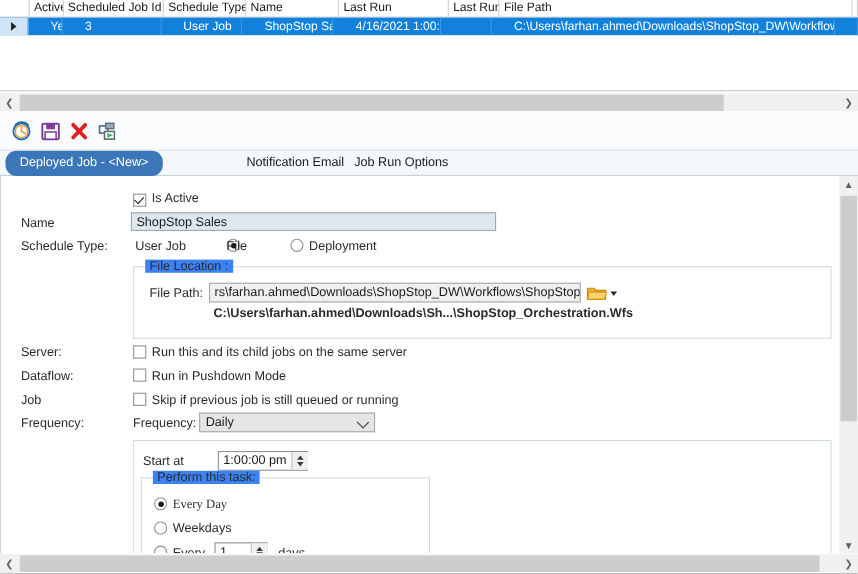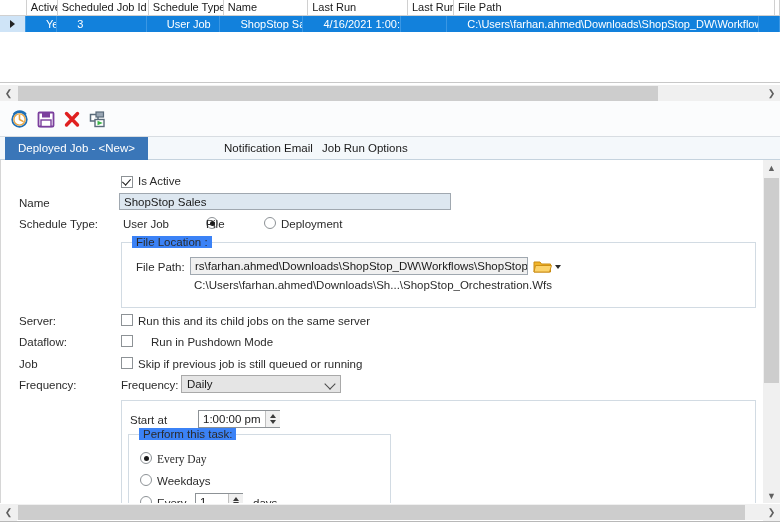--- a/index.html
+++ b/index.html
@@ -406,21 +406,21 @@
     <svg width="20" height="20" viewBox="0 0 20 20">
       <rect x="2.5" y="5.5" width="7.5" height="6.5" fill="#ffffff" stroke="#5a6b7a" stroke-width="1.5"></rect>
       <rect x="8" y="3" width="7.5" height="5" fill="#9aa7b4" stroke="#5a6b7a" stroke-width="1.2"></rect>
       <rect x="7" y="10.5" width="9" height="7" fill="#ffffff" stroke="#5a6b7a" stroke-width="1.4"></rect>
       <path d="M9.5 11.8 L14.8 14 L9.5 16.3 Z" fill="#3cb54a"></path>
     </svg>
   </div>
 </div>
 
 <div class="tabstrip">
-  <div class="tab active" style="left:5px;">Deployed Job - &lt;New&gt;</div>
+  <div class="tab active" style="left:5px;border-radius:10px;">Deployed Job - &lt;New&gt;</div>
   <div class="tab" style="left:211px;">Notification Email</div>
   <div class="tab" style="left:309px;">Job Run Options</div>
 </div>
 
 <div class="panel">
   <div class="panel-inner">
 
     <div class="cb checked" style="left:120px; top:16px;"></div>
     <div class="lbl" style="left:137px; top:15px;">Is Active</div>
 
@@ -440,30 +440,30 @@
       <div class="txtbox plain" style="left:68px; top:14px; width:338px; height:18px;">rs\farhan.ahmed\Downloads\ShopStop_DW\Workflows\ShopStop_Orchestration.Wfs</div>
       <div class="browse" style="left:410px; top:14px;">
         <svg width="21" height="19" viewBox="0 0 21 19">
           <path d="M2 5 L8 5 L9.5 7 L18.5 7 L18.5 15 L2 15 Z" fill="#f0b429" stroke="#c98a10" stroke-width="1"></path>
           <path d="M3.5 8.5 L19.5 8.5 L17.5 15 L2 15 Z" fill="#fcd36b" stroke="#c98a10" stroke-width="0.9"></path>
         </svg>
       </div>
       <div class="browse-arrow" style="left:431px; top:14px;">
         <div class="dn"></div>
       </div>
-      <div class="subtext" style="left:72px; top:36px;">C:\Users\farhan.ahmed\Downloads\Sh...\ShopStop_Orchestration.Wfs</div>
+      <div class="subtext" style="left:72px; top:36px;font-weight:bold;">C:\Users\farhan.ahmed\Downloads\Sh...\ShopStop_Orchestration.Wfs</div>
     </div>
 
     <div class="lbl" style="left:18px; top:155px;">Server:</div>
     <div class="cb" style="left:120px; top:154px;"></div>
     <div class="lbl" style="left:137px; top:155px;">Run this and its child jobs on the same server</div>
 
     <div class="lbl" style="left:18px; top:176px;">Dataflow:</div>
     <div class="cb" style="left:120px; top:175px;"></div>
-    <div class="lbl" style="left:150px; top:176px;">Run in Pushdown Mode</div>
+    <div class="lbl" style="left:137px; top:176px;">Run in Pushdown Mode</div>
 
     <div class="lbl" style="left:18px; top:198px;">Job</div>
     <div class="cb" style="left:120px; top:197px;"></div>
     <div class="lbl" style="left:137px; top:198px;">Skip if previous job is still queued or running</div>
 
     <div class="lbl" style="left:18px; top:219px;">Frequency:</div>
     <div class="lbl" style="left:120px; top:219px;">Frequency:</div>
     <div class="combo" style="left:180px; top:215px; width:160px; height:18px;">
       <span>Daily</span>
       <span class="chev"></span>

